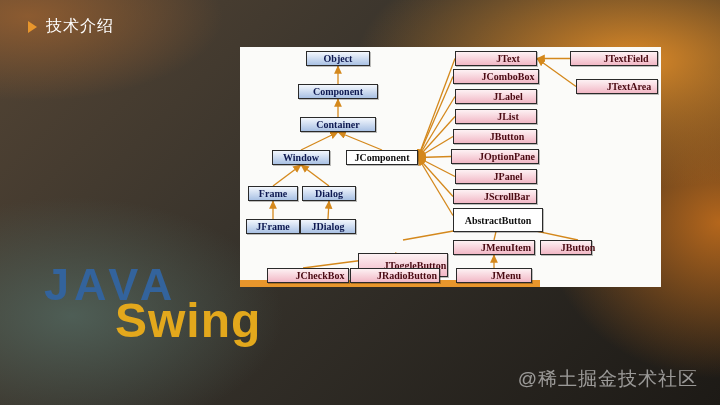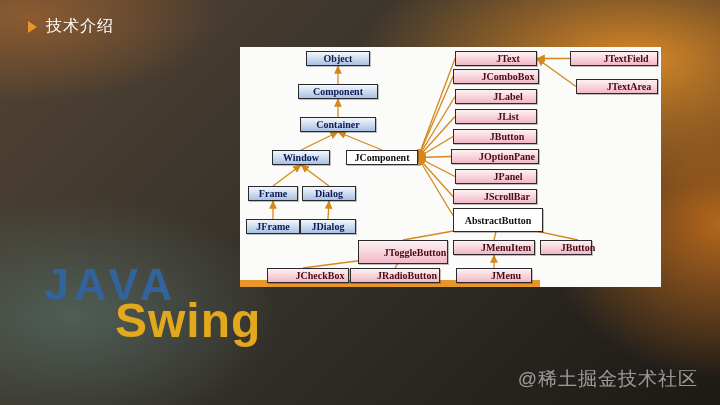--- a/index.html
+++ b/index.html
@@ -99,21 +99,21 @@
     <div class="node pink" style="left: 213px; top: 22px; width: 86px; height: 15px;">JComboBox</div>
     <div class="node pink" style="left: 215px; top: 42px; width: 82px; height: 15px;">JLabel</div>
     <div class="node pink" style="left: 215px; top: 62px; width: 82px; height: 15px;">JList</div>
     <div class="node pink" style="left: 213px; top: 82px; width: 84px; height: 15px;">JButton</div>
     <div class="node pink" style="left: 211px; top: 102px; width: 88px; height: 15px;">JOptionPane</div>
     <div class="node pink" style="left: 215px; top: 122px; width: 82px; height: 15px;">JPanel</div>
     <div class="node pink" style="left: 213px; top: 142px; width: 84px; height: 15px;">JScrollBar</div>
     <div class="node plain" style="left: 213px; top: 161px; width: 90px; height: 24px;">AbstractButton</div>
     <div class="node pink" style="left: 330px; top: 4px; width: 88px; height: 15px;">JTextField</div>
     <div class="node pink" style="left: 336px; top: 32px; width: 82px; height: 15px;">JTextArea</div>
-    <div class="node pink" style="left: 118px; top: 193px; width: 90px; height: 24px;">JToggleButton</div>
+    <div class="node pink" style="left: 118px; top: 206px; width: 90px; height: 24px;">JToggleButton</div>
     <div class="node pink" style="left: 213px; top: 193px; width: 82px; height: 15px;">JMenuItem</div>
     <div class="node pink" style="left: 300px; top: 193px; width: 52px; height: 15px;">JButton</div>
     <div class="node pink" style="left: 27px; top: 221px; width: 82px; height: 15px;">JCheckBox</div>
     <div class="node pink" style="left: 110px; top: 221px; width: 90px; height: 15px;">JRadioButton</div>
     <div class="node pink" style="left: 216px; top: 221px; width: 76px; height: 15px;">JMenu</div>
   </div>
 
 <div class="big-java">JAVA</div>
 <div class="big-swing">Swing</div>
 <div class="watermark">@稀土掘金技术社区</div>

